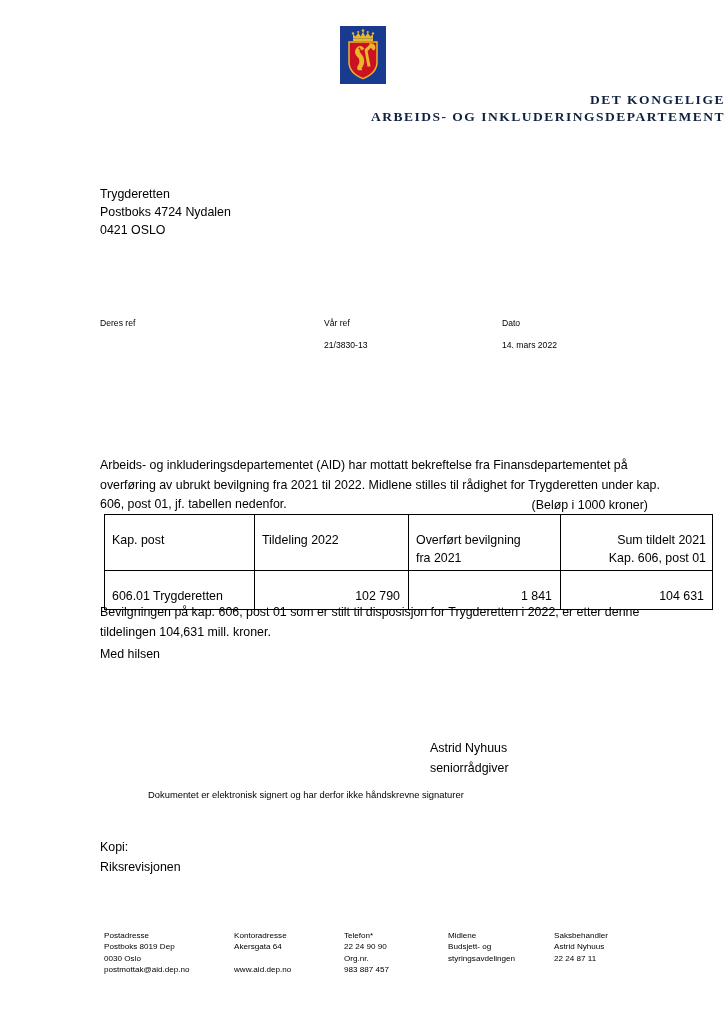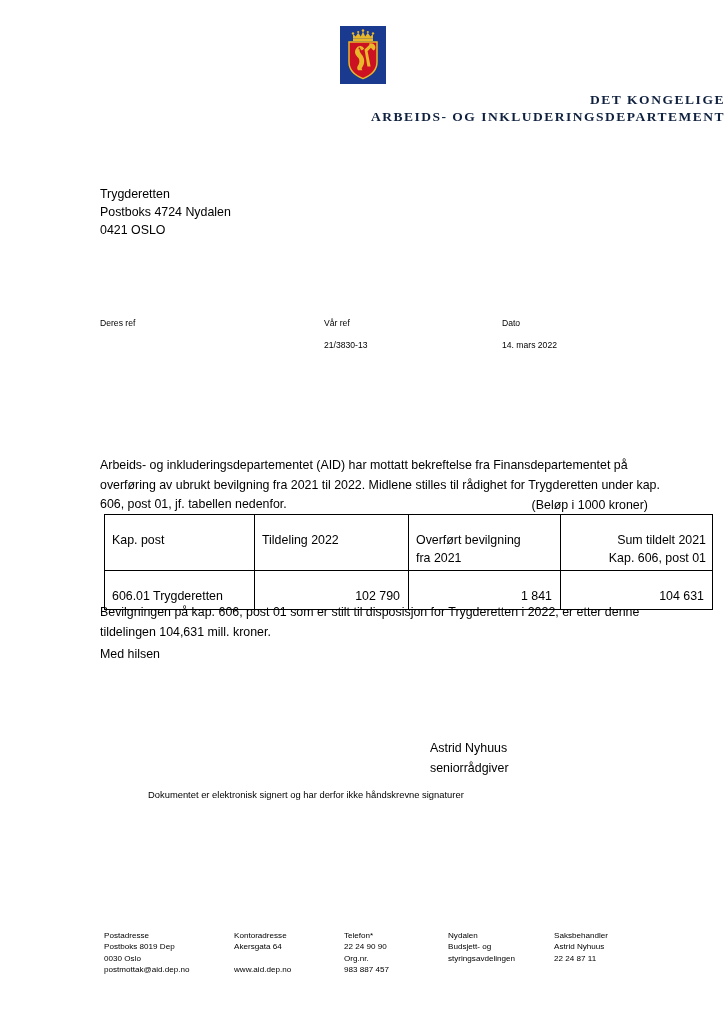--- a/index.html
+++ b/index.html
@@ -312,20 +312,24 @@
 
   <div class="greeting">Med hilsen</div>
 
   <div class="sig-right">
     <span class="sig-name">Astrid Nyhuus</span>
     <span class="sig-role">seniorrådgiver</span>
   </div>
 
   <div class="esign-note">Dokumentet er elektronisk signert og har derfor ikke håndskrevne signaturer</div>
 
+  <div class="copy-block">
+    <div>Kopi:</div>
+    <div>Riksrevisjonen</div>
+  </div>
 
   <div class="footer">
     <div class="footer-col fcol-0">
       <span class="fc-head">Postadresse</span>
       <span class="fc-line">Postboks 8019 Dep</span>
       <span class="fc-line">0030 Oslo</span>
       <span class="fc-line">postmottak@aid.dep.no</span>
     </div>
     <div class="footer-col fcol-1">
       <span class="fc-head">Kontoradresse</span>
@@ -333,21 +337,21 @@
       <span class="fc-spacer"></span>
       <span class="fc-line">www.aid.dep.no</span>
     </div>
     <div class="footer-col fcol-2">
       <span class="fc-head">Telefon*</span>
       <span class="fc-line">22 24 90 90</span>
       <span class="fc-line">Org.nr.</span>
       <span class="fc-line">983 887 457</span>
     </div>
     <div class="footer-col fcol-3">
-      <span class="fc-head">Nydalen</span>
+      <span class="fc-head">Midlene</span>
       <span class="fc-line">Budsjett- og</span>
       <span class="fc-line">styringsavdelingen</span>
     </div>
     <div class="footer-col fcol-4">
       <span class="fc-head">Saksbehandler</span>
       <span class="fc-line">Astrid Nyhuus</span>
       <span class="fc-line">22 24 87 11</span>
     </div>
   </div>
 

